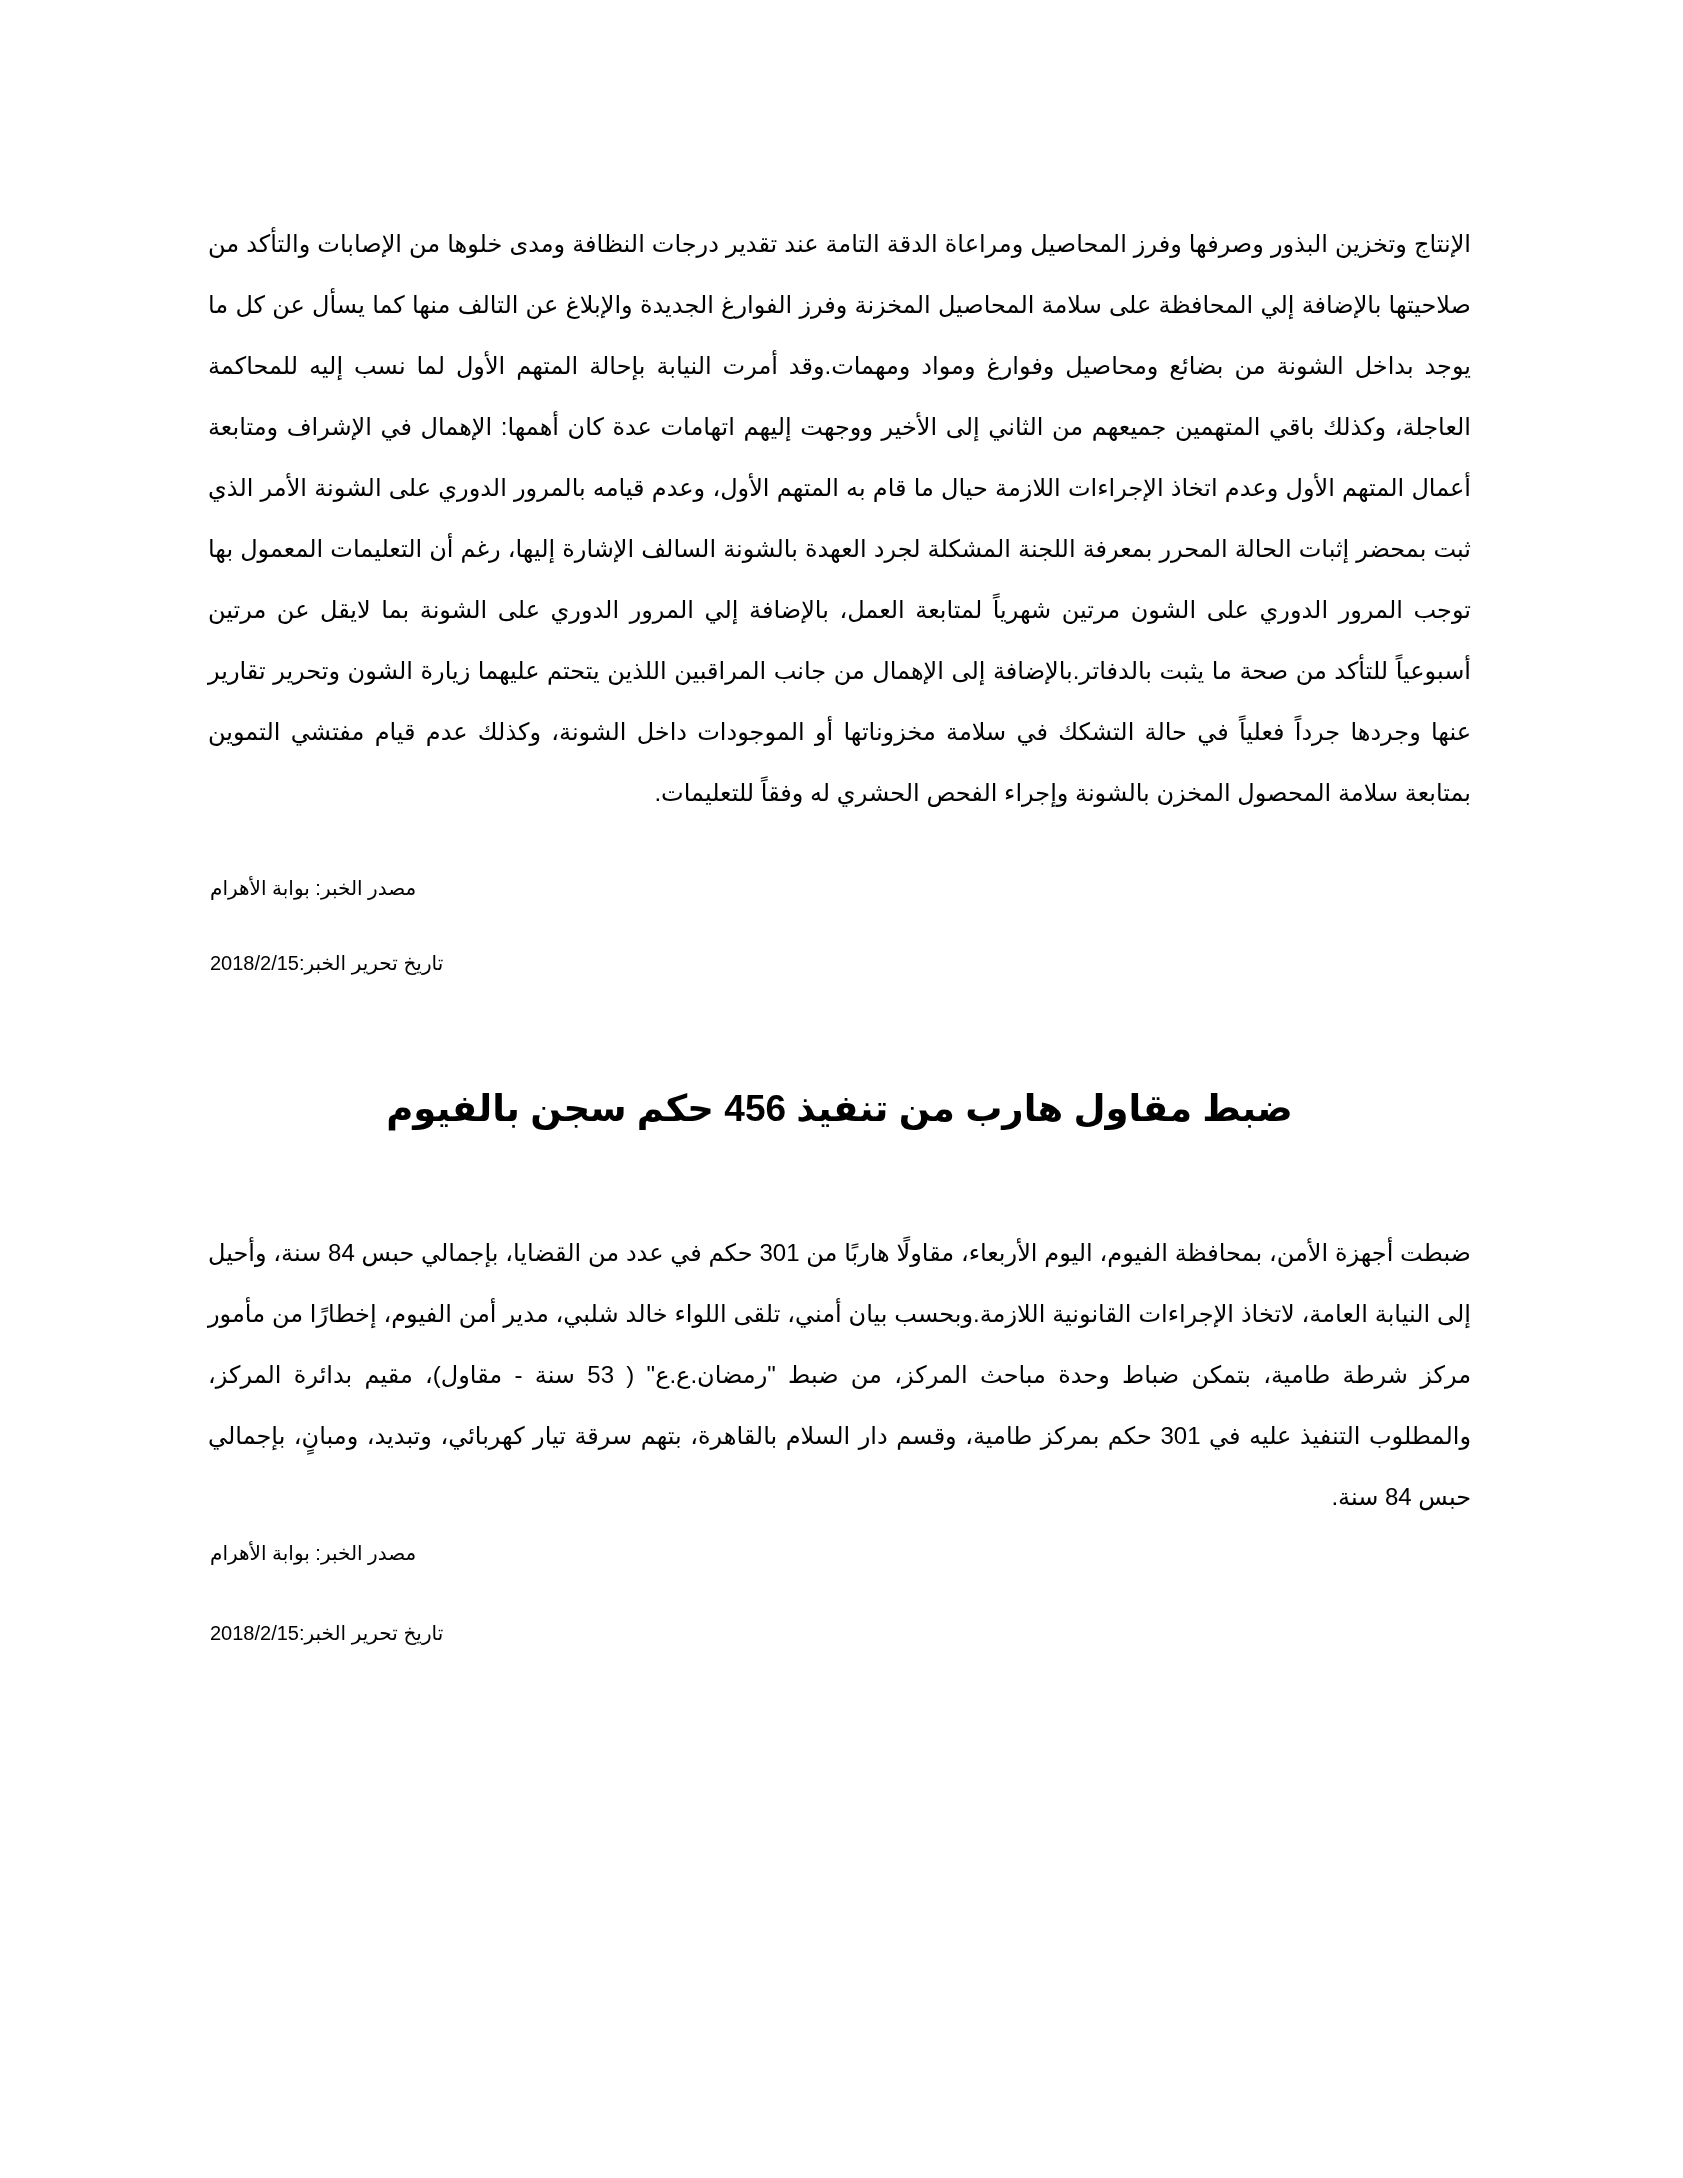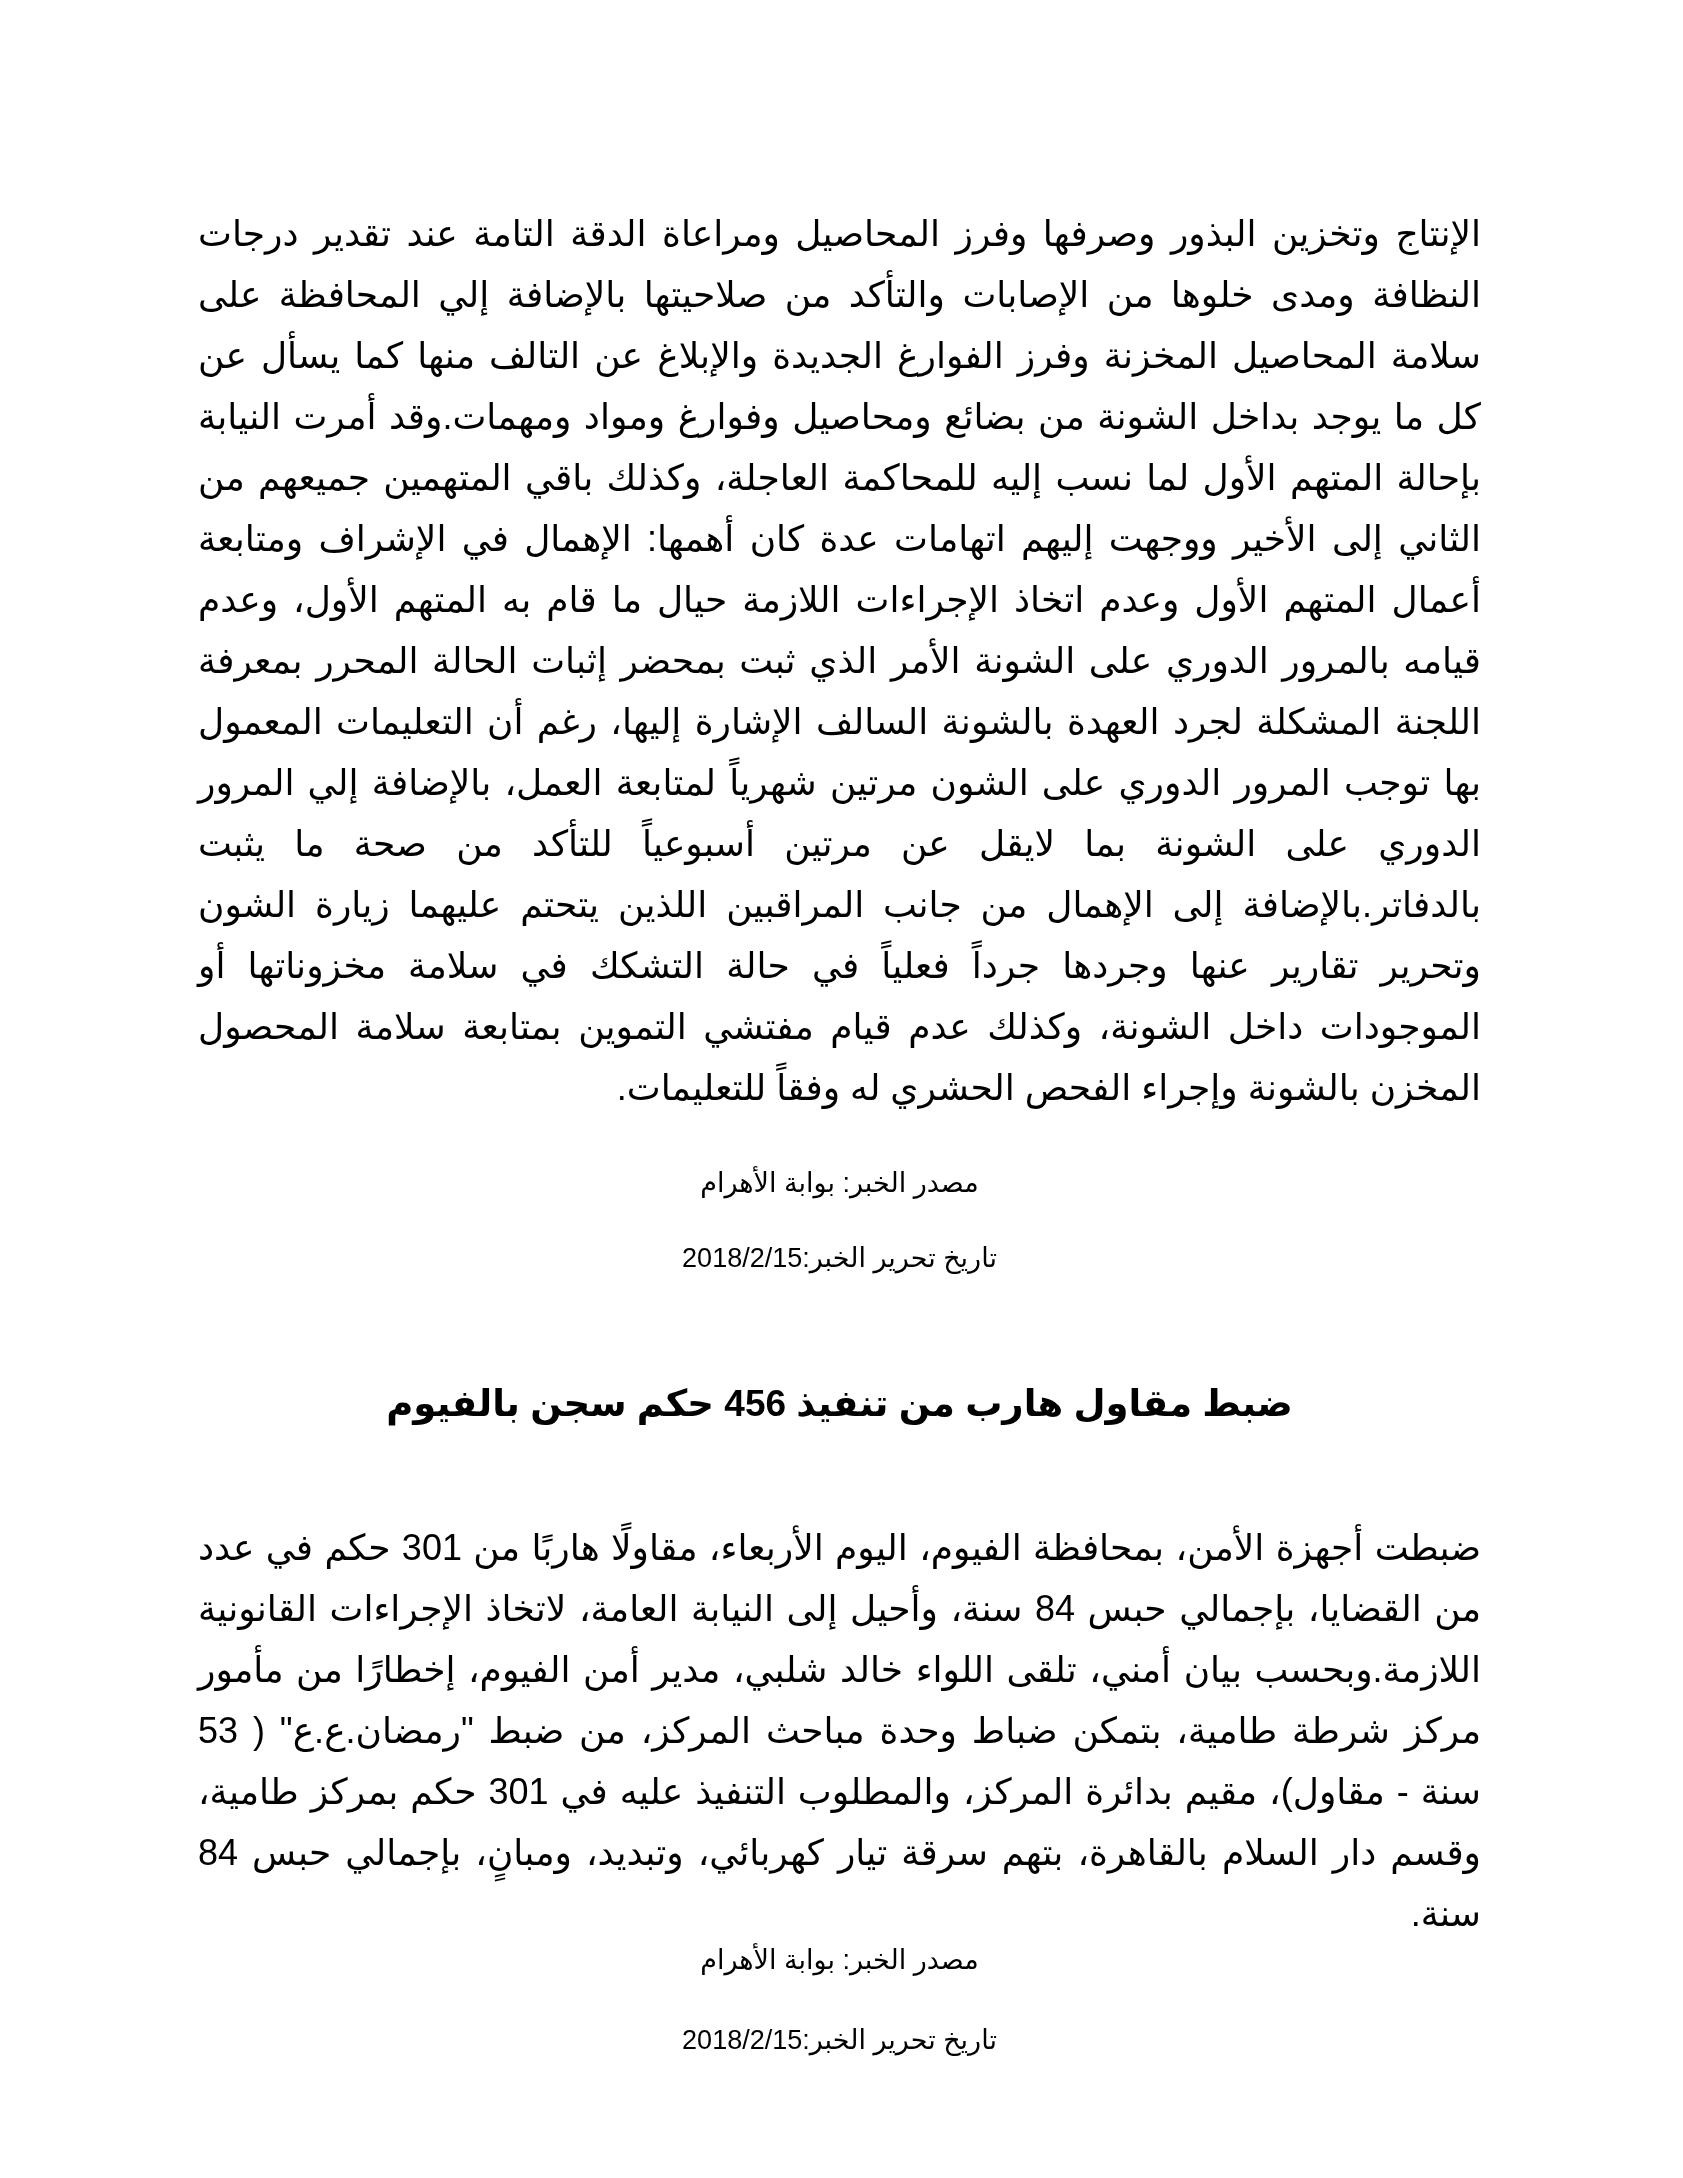--- a/index.html
+++ b/index.html
@@ -16,31 +16,31 @@
       color: #000000;
     }
     .page {
       position: absolute;
       left: 198px;
       top: 203px;
       width: 1283px;
       direction: rtl;
     }
     .para {
-      font-size: 36px;
+      font-size: 24px;
       line-height: 61px;
       text-align: justify;
       text-align-last: right;
-      margin: 0;
+      margin: 10px;
     }
     .meta {
-      font-size: 27px;
+      font-size: 20px;
       line-height: 40px;
-      margin: 0;
-      text-align: center;
+      margin: 12px;
+      text-align: left;
     }
     .src-1 { margin-top: 45px; }
     .date-1 { margin-top: 35px; }
     .headline {
       font-size: 37px;
       font-weight: bold;
       text-align: center;
       margin: 102px 0 0 0;
       line-height: 48px;
     }

